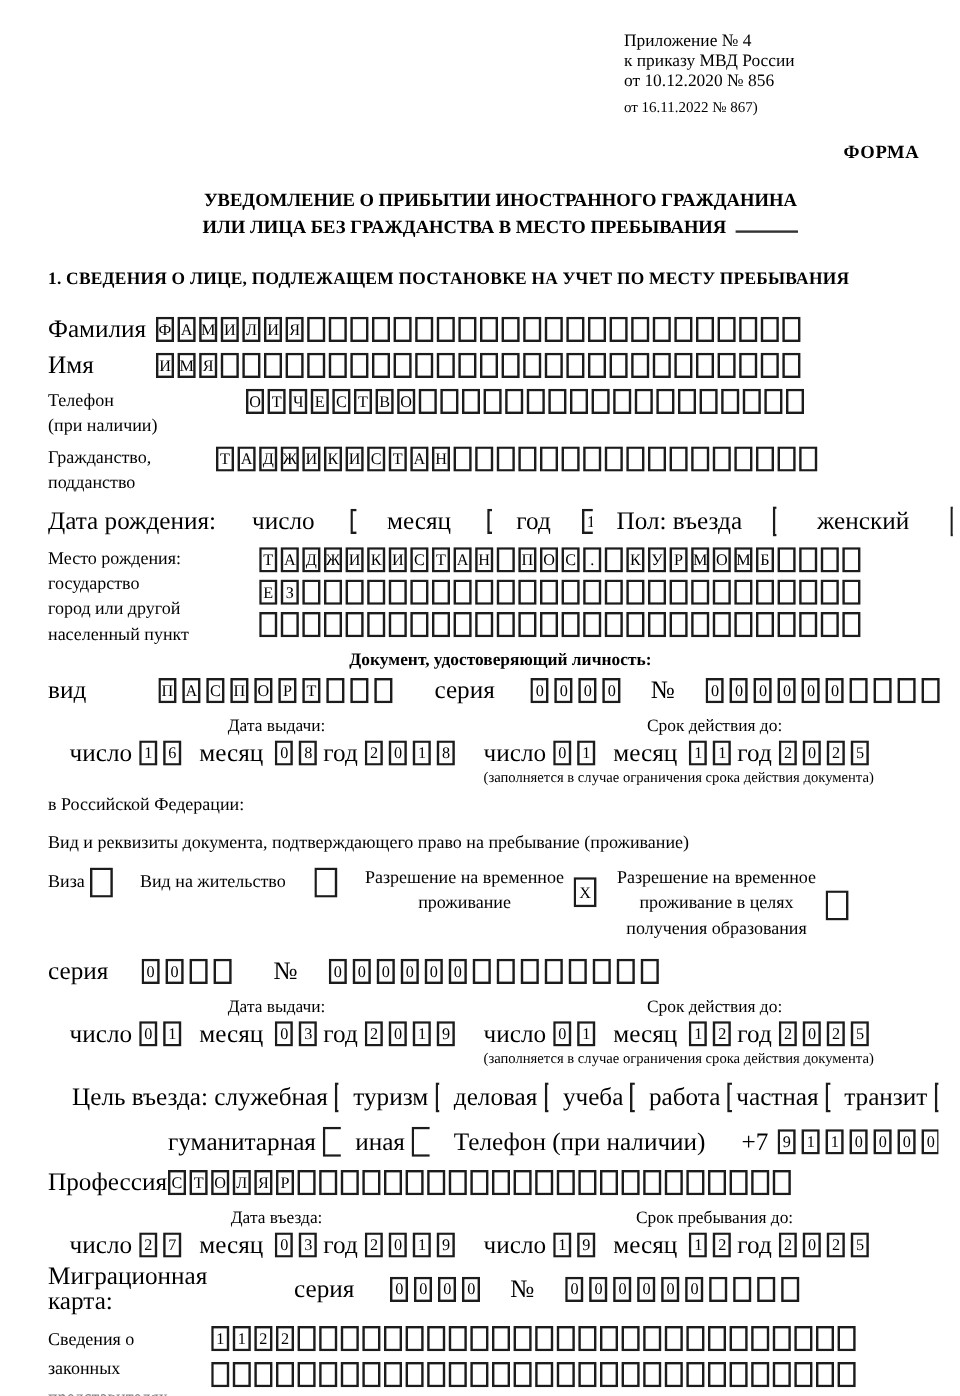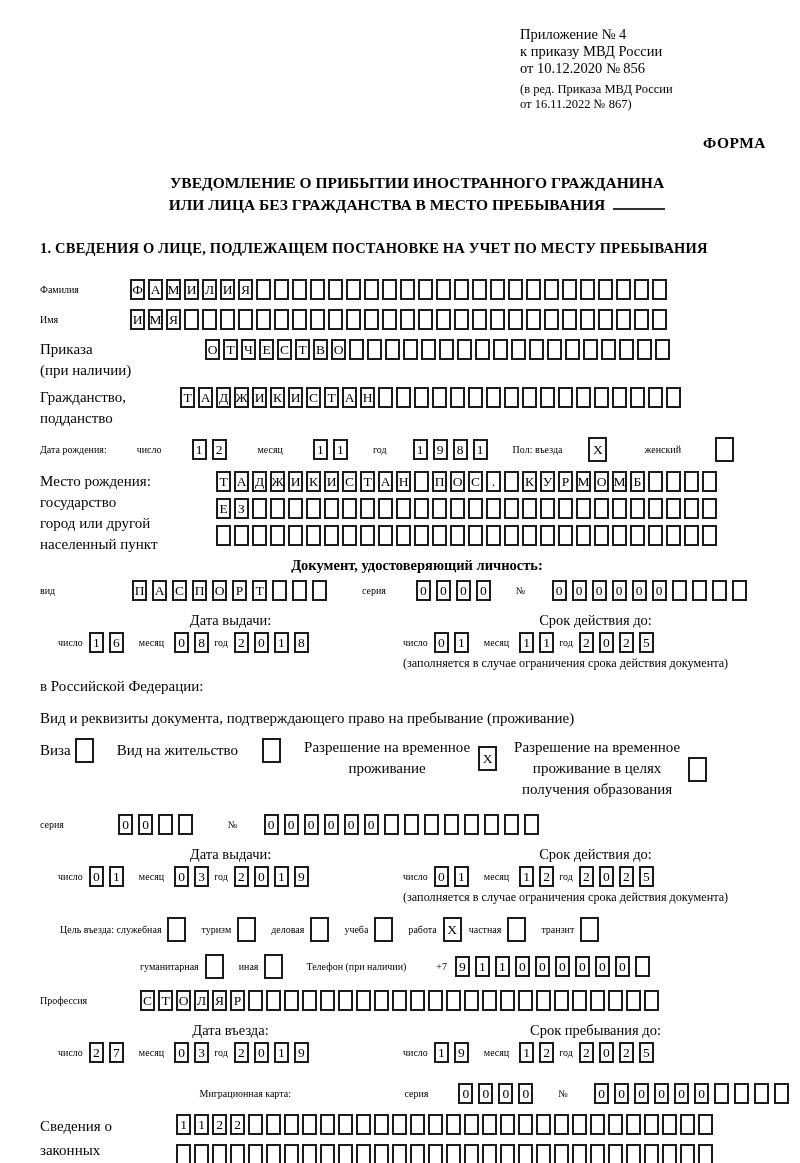--- a/index.html
+++ b/index.html
@@ -15,21 +15,21 @@
   .hdr { margin-left:480px; width:270px; font-size:14.5px; line-height:17px; }
   .hdr-edition { font-size:12.5px; line-height:15px; margin-top:5px; }
   .forma { text-align:right; padding-right:28px; font-weight:bold; font-size:15.5px; margin-top:22px; letter-spacing:.5px; }
 
   .title { text-align:center; font-weight:bold; font-size:15.5px; line-height:22px; margin-top:20px; }
   .blank-line { display:inline-block; width:52px; border-bottom:2px solid #333; height:14px; margin-left:8px; }
   .sect { font-weight:bold; font-size:14.5px; margin-top:24px; letter-spacing:.2px; }
 
   
   .row { display:flex; align-items:flex-start; margin-top:9px; }
-  .lbl { font-size:10px; line-height:21px; flex:0 0 auto; }
+  .lbl { font-size:21px; line-height:21px; flex:0 0 auto; }
   .lblblock { font-size:15px; line-height:21px; flex:0 0 auto; }
   .cells { display:flex; flex-wrap:nowrap; overflow:hidden; flex:0 1 auto; }
   .cell {
     flex:0 0 15px; width:15px; height:21px; border:2px solid #1c1c1c; margin-right:3px;
     display:flex; align-items:center; justify-content:center;
     font-size:13.5px; line-height:1; background:#fff;
   }
   .ncells .cell { margin-right:5px; }
   .chkcells .cell { flex:0 0 19px; width:19px; height:25px; }
   .stack > .cells { margin-bottom:6px; }
@@ -63,21 +63,20 @@
 </head>
 <body>
 
 <div class="page">
 
   <div class="hdr">
     <div>Приложение № 4</div>
     <div>к приказу МВД России</div>
     <div>от 10.12.2020 № 856</div>
     <div class="hdr-edition">
-      <div>(в ред. Приказа МВД России</div>
       <div>от 16.11.2022 № 867)</div>
     </div>
   </div>
 
   <div class="forma">ФОРМА</div>
 
   <div class="title">
     <div>УВЕДОМЛЕНИЕ О ПРИБЫТИИ ИНОСТРАННОГО ГРАЖДАНИНА</div>
     <div><span>ИЛИ ЛИЦА БЕЗ ГРАЖДАНСТВА В МЕСТО ПРЕБЫВАНИЯ</span><span class="blank-line"></span></div>
   </div>
@@ -151,21 +150,21 @@
         <span class="cell"></span>
         <span class="cell"></span>
         <span class="cell"></span>
         <span class="cell"></span>
         <span class="cell"></span>
       </div>
   </div>
 
   <div class="row">
     <div class="lblblock" style="width:165px;">
-      <div>Приказа</div>
+      <div>Телефон</div>
       <div>(при наличии)</div>
     </div>
     <div class="cells">
         <span class="cell">О</span>
         <span class="cell">Т</span>
         <span class="cell">Ч</span>
         <span class="cell">Е</span>
         <span class="cell">С</span>
         <span class="cell">Т</span>
         <span class="cell">В</span>
@@ -687,21 +686,21 @@
         <div class="cells ncells gap6">
             <span class="cell">2</span>
             <span class="cell">0</span>
             <span class="cell">2</span>
             <span class="cell">5</span>
           </div>
       </div>
     </div>
   </div>
 
-  <div class="row inline" style="margin-top:20px; align-items:center;justify-content:flex-end;">
+  <div class="row inline" style="margin-top:5px; align-items:center;">
     <span class="lbl" style="width:185px;">Миграционная карта:</span>
     <span class="lbl">серия</span>
     <div class="cells ncells gap10">
         <span class="cell">0</span>
         <span class="cell">0</span>
         <span class="cell">0</span>
         <span class="cell">0</span>
       </div>
     <span class="lbl">№</span>
     <div class="cells ncells gap6">

